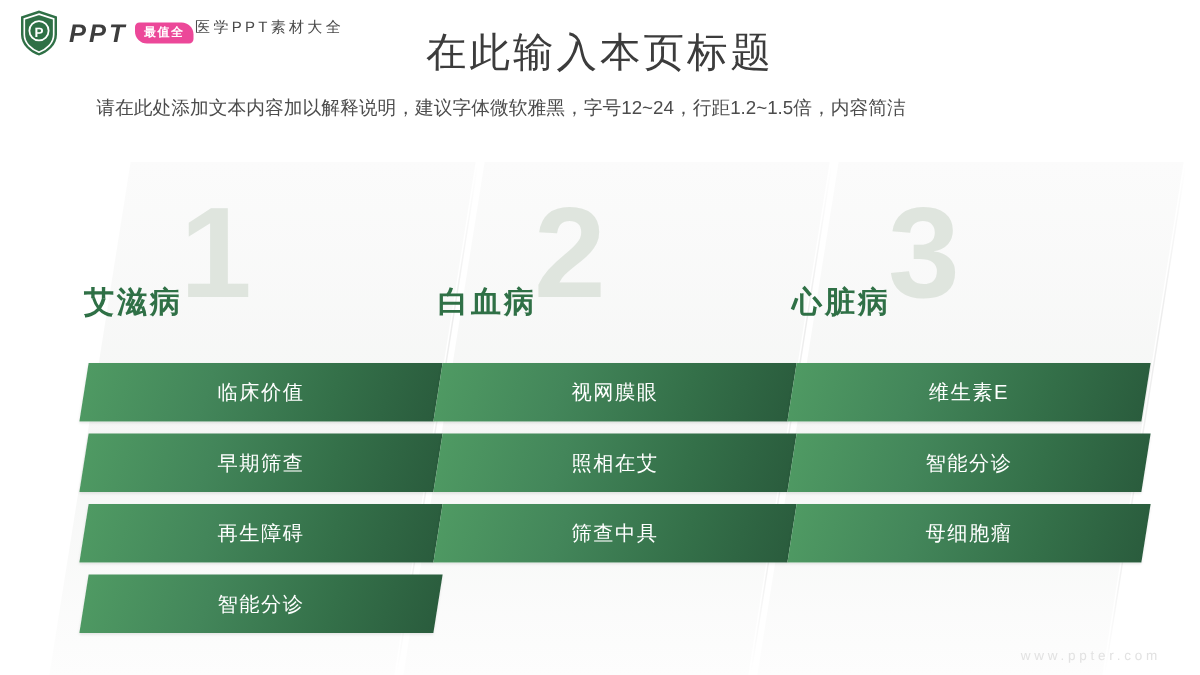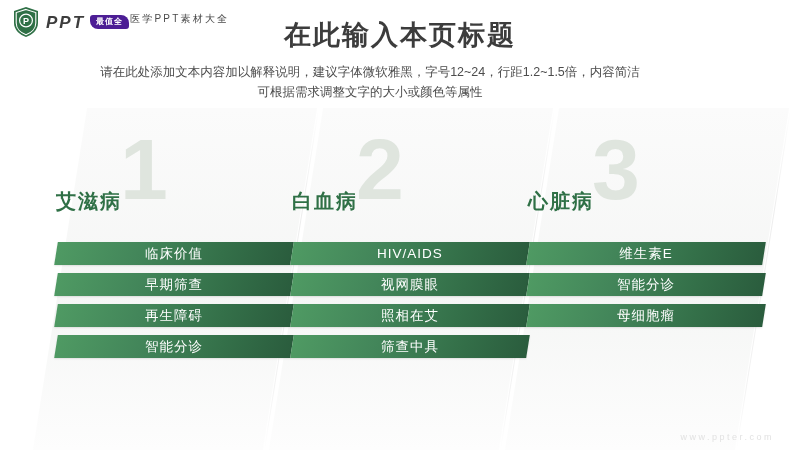--- a/index.html
+++ b/index.html
@@ -37,44 +37,44 @@
     display:flex; align-items:center; gap:6px;
   }
   .shield { width:28px; height:32px; flex:none; }
   .logo-text { display:flex; flex-direction:row; gap:1px; }
   .logo-row1 { display:flex; align-items:center; gap:5px; }
   .logo-ppt {
     font-size:17px; font-weight:bold; font-style:italic;
     color:#3d3d3d; letter-spacing:2px; line-height:1;
   }
   .logo-badge {
-    background:#4c1d95; color:#ffffff;
+    background:#ec4899; color:#ffffff;
     font-size:8px; line-height:1;
     padding:3px 6px 3px 6px;
     border-radius:3px 8px 3px 8px;
     letter-spacing:1px;
     white-space:nowrap;
     font-weight:bold;
   }
   .logo-sub {
     font-size:10px; color:#4a4a4a; letter-spacing:2.2px;
     line-height:1; white-space:nowrap;
   }
 
   
   .title {
     position:absolute; top:17px; left:0; width:800px;
     text-align:center;
-    font-size:27px; font-weight:bold; color:#3c3c3c;
+    font-size:27px; font-weight:normal; color:#3c3c3c;
     letter-spacing:2px;
   }
   .subtitle {
     position:absolute; top:62px; left:0; width:668px;
     text-align:center;
-    font-size:12.5px; color:#4c4c4c; line-height:20px;margin-left:36px;
+    font-size:12.5px; color:#4c4c4c; line-height:20px;
   }
   .subtitle div { white-space:nowrap; }
 
   
   .columns { position:absolute; top:108px; left:0; width:800px; height:342px; }
   .col { position:absolute; top:0; width:236px; height:342px; }
   .col.c1 { left:56px; }
   .col.c2 { left:292px; }
   .col.c3 { left:528px; }
 
@@ -88,21 +88,21 @@
   }
   .colhead {
     position:absolute; top:80px; left:0; width:236px;
     text-align:left;
     font-size:20px; font-weight:bold;
     color:#2f7046;
     letter-spacing:2px;
   }
 
   .bars { position:absolute; top:134px; left:0; width:236px; }
-  .bar-wrap { position:relative; height:23px; margin-bottom:8px; }
+  .bar-wrap { position:relative; height:39px; margin-bottom:8px; }
   .bar-shape {
     position:absolute; inset:0;
     background:linear-gradient(100deg,#4f9a63 0%,#43865a 35%,#347049 70%,#2a5c3d 100%);
     transform:skewX(-9deg);
     box-shadow:0 1px 2px rgba(0,0,0,.10);
   }
   .bar-label {
     position:absolute; inset:0;
     display:flex; align-items:center; justify-content:center;
     color:#ffffff; font-size:13.5px; letter-spacing:1px;
@@ -142,21 +142,20 @@
       <span class="logo-badge">最值全</span>
     </span>
     <span class="logo-sub">医学PPT素材大全</span>
   </span>
 </div>
 
 <div class="title">在此输入本页标题</div>
 
 <div class="subtitle">
   <div>请在此处添加文本内容加以解释说明，建议字体微软雅黑，字号12~24，行距1.2~1.5倍，内容简洁</div>
-  <div>可根据需求调整文字的大小或颜色等属性</div>
 </div>
 
 <div class="columns">
 
   <div class="col c1">
     <div class="bignum">1</div>
     <div class="colhead">艾滋病</div>
     <div class="bars">
       <div class="bar-wrap">
         <div class="bar-shape"></div>
@@ -176,24 +175,20 @@
       </div>
     </div>
   </div>
 
   <div class="col c2">
     <div class="bignum">2</div>
     <div class="colhead">白血病</div>
     <div class="bars">
       <div class="bar-wrap">
         <div class="bar-shape"></div>
-        <div class="bar-label">HIV/AIDS</div>
-      </div>
-      <div class="bar-wrap">
-        <div class="bar-shape"></div>
         <div class="bar-label">视网膜眼</div>
       </div>
       <div class="bar-wrap">
         <div class="bar-shape"></div>
         <div class="bar-label">照相在艾</div>
       </div>
       <div class="bar-wrap">
         <div class="bar-shape"></div>
         <div class="bar-label">筛查中具</div>
       </div>

